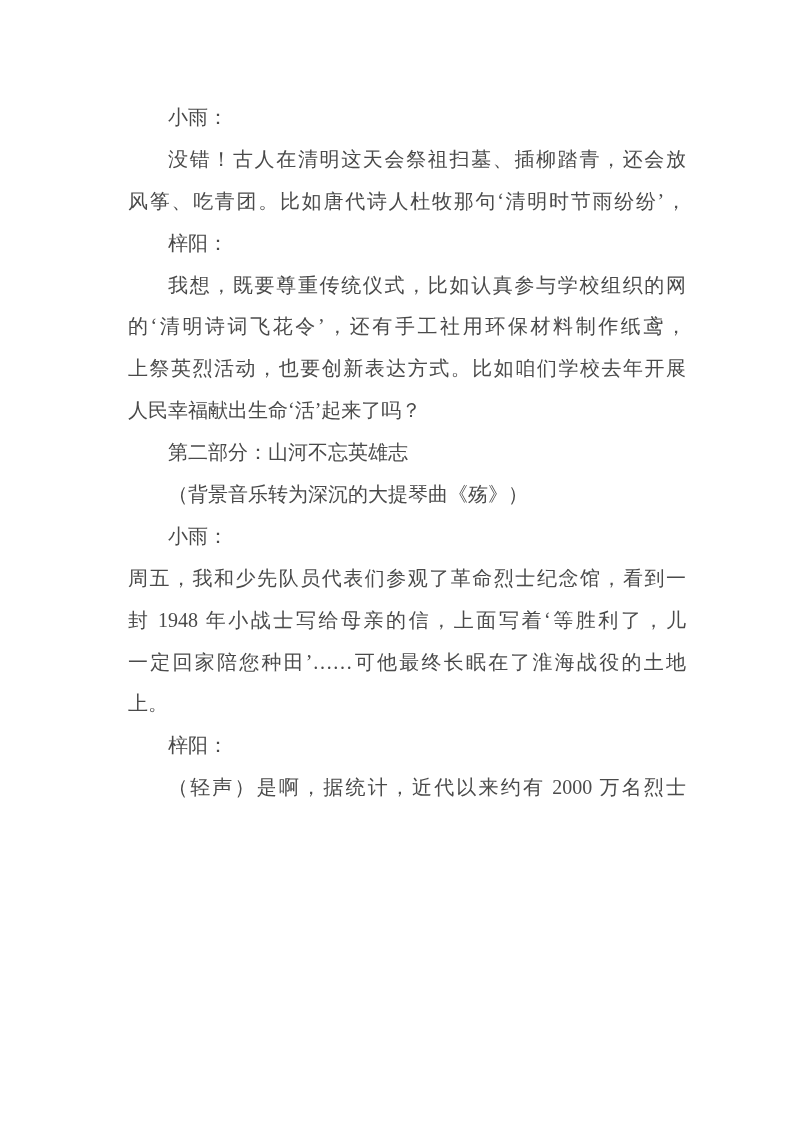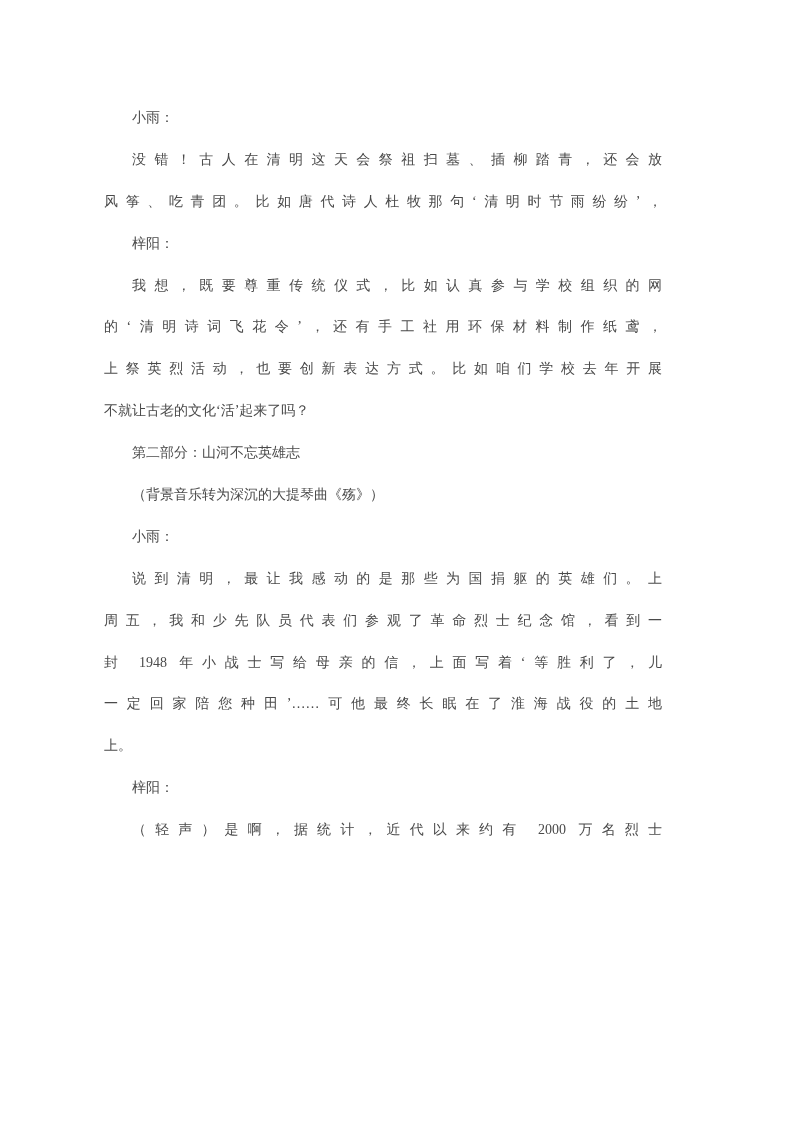--- a/index.html
+++ b/index.html
@@ -11,25 +11,25 @@
     font-family: "Liberation Serif", "DejaVu Serif", serif;
   }
   .page {
     position: relative;
     width: 793px;
     height: 1122px;
     background: #ffffff;
   }
   .doc-body {
     position: absolute;
-    left: 104px;
+    left: 128px;
     top: 97px;
     width: 558px;
     color: #4a4a4a;
-    font-size: 14px;
+    font-size: 20px;
   }
   .line {
     height: 41.9px;
     line-height: 41.9px;
     white-space: nowrap;
     text-align: left;
   }
   .line.fill {
     white-space: normal;
     text-align: justify;
@@ -45,25 +45,24 @@
 
 <div class="page">
   <div class="doc-body" style="color: rgb(74, 74, 74);">
       <div class="line indent">小雨：</div>
       <div class="line indent fill">没错！古人在清明这天会祭祖扫墓、插柳踏青，还会放</div>
       <div class="line fill">风筝、吃青团。比如唐代诗人杜牧那句‘清明时节雨纷纷’，</div>
       <div class="line indent">梓阳：</div>
       <div class="line indent fill">我想，既要尊重传统仪式，比如认真参与学校组织的网</div>
       <div class="line fill">的‘清明诗词飞花令’，还有手工社用环保材料制作纸鸢，</div>
       <div class="line fill">上祭英烈活动，也要创新表达方式。比如咱们学校去年开展</div>
-      <div class="line">不就让古老的文化‘活’起来了吗？</div>
+      <div class="line">人民幸福献出生命‘活’起来了吗？</div>
       <div class="line indent">第二部分：山河不忘英雄志</div>
       <div class="line indent">（背景音乐转为深沉的大提琴曲《殇》）</div>
       <div class="line indent">小雨：</div>
-      <div class="line indent fill">说到清明，最让我感动的是那些为国捐躯的英雄们。上</div>
       <div class="line fill">周五，我和少先队员代表们参观了革命烈士纪念馆，看到一</div>
       <div class="line fill">封 1948 年小战士写给母亲的信，上面写着‘等胜利了，儿</div>
       <div class="line fill">一定回家陪您种田’……可他最终长眠在了淮海战役的土地</div>
       <div class="line">上。</div>
       <div class="line indent">梓阳：</div>
       <div class="line indent fill">（轻声）是啊，据统计，近代以来约有 2000 万名烈士</div>
     </div>
 </div>
 
 </body></html>

